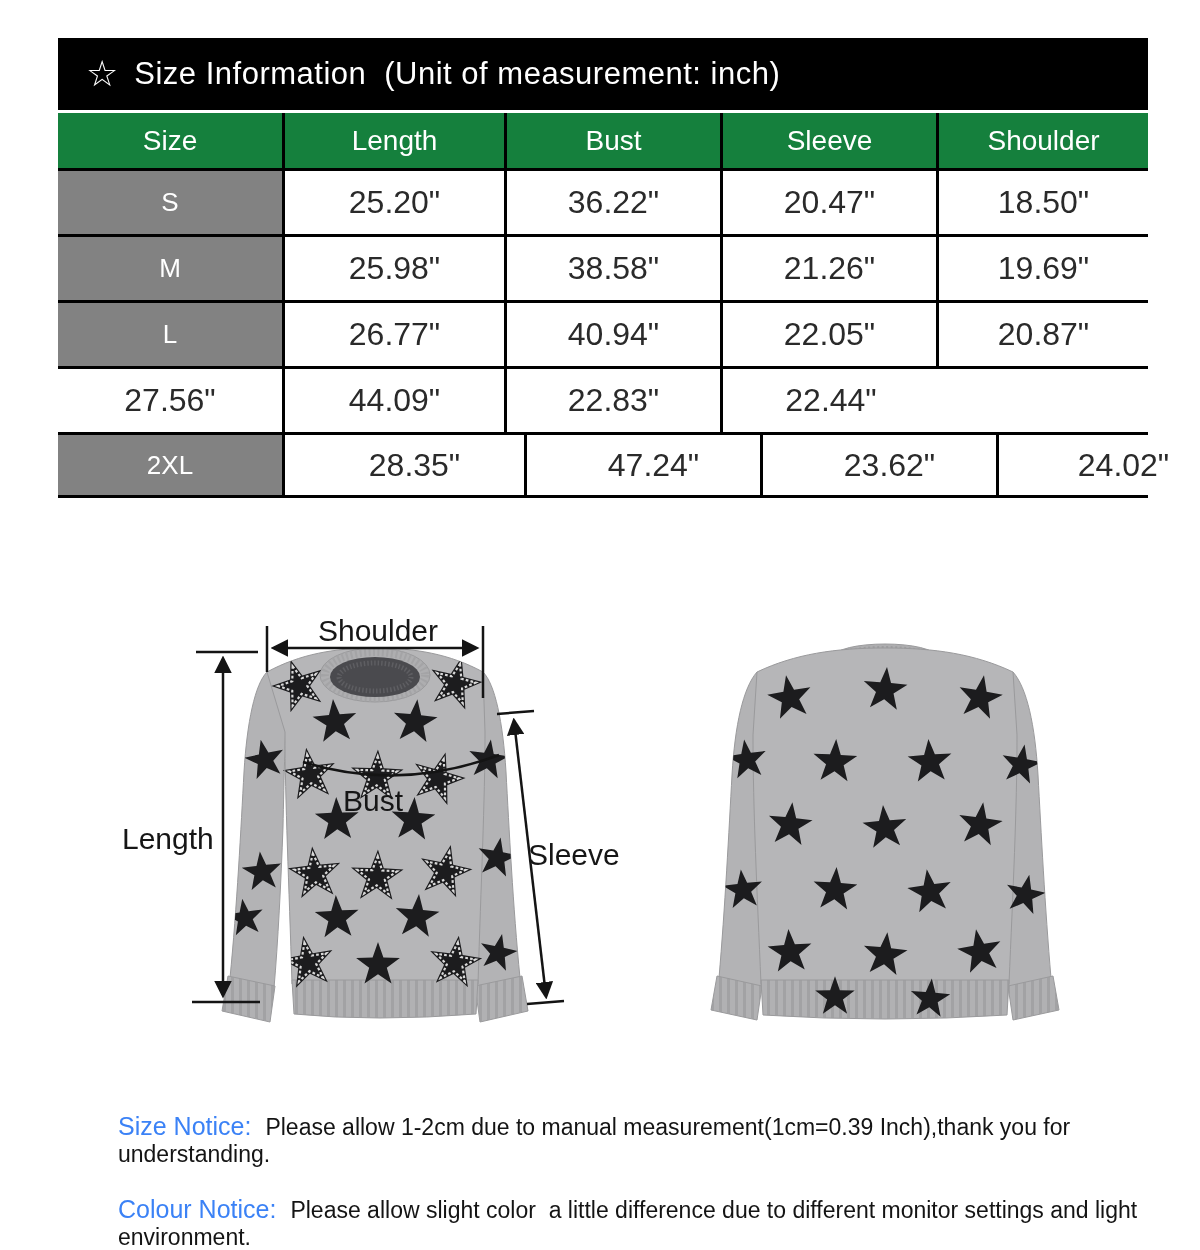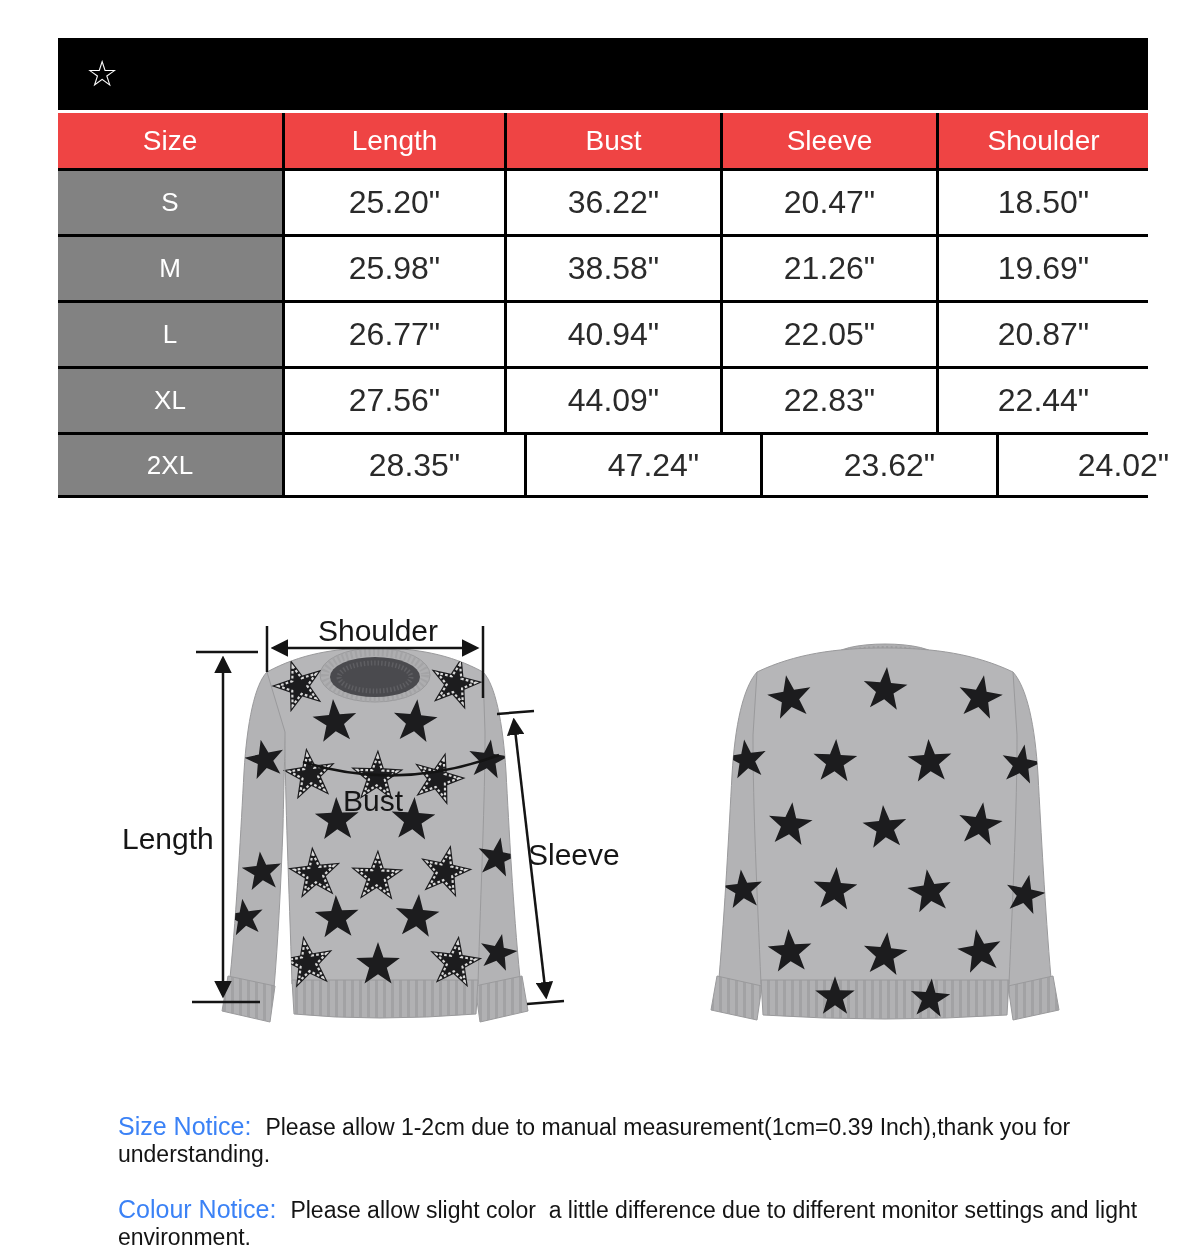--- a/index.html
+++ b/index.html
@@ -12,21 +12,21 @@
   .title-text{color:#fff;font-size:31px;letter-spacing:.5px;}
   .title-sub{color:#fff;font-size:31px;margin-left:18px;letter-spacing:.5px;}
   
   .size-table{position:absolute;left:58px;top:113px;width:1090px;}
   .t-row{display:grid;grid-template-columns:227px 222px 216px 216px 209px;}
   .t-row.header{height:55px;}
   .t-row.data{height:66px;border-top:3px solid #000;box-sizing:border-box;}
   .t-row.data.last{border-bottom:3px solid #000;gap:20px;}
   .cell{display:flex;align-items:center;justify-content:center;box-sizing:border-box;}
   .t-row .cell:not(:last-child){border-right:3px solid #000;}
-  .head-cell{background:#ef4444;color:#fff;font-size:28px;}
+  .head-cell{background:#15803d;color:#fff;font-size:28px;}
   .size-cell{background:#828282;color:#fff;font-size:26px;}
   .data-cell{background:#fff;color:#2a2a2a;font-size:32px;}
   
   .diagram{position:absolute;left:0;top:600px;width:1200px;height:480px;}
   .diagram svg{position:absolute;}
   .dg-label{position:absolute;color:#161616;font-size:30px;white-space:nowrap;}
   .lbl-shoulder{left:300px;top:14px;width:156px;text-align:center;}
   .lbl-length{left:122px;top:222px;}
   .lbl-bust{left:330px;top:184px;width:86px;text-align:center;}
   .lbl-sleeve{left:528px;top:238px;}
@@ -37,20 +37,22 @@
   .notice-label{color:#3b82f6;font-size:25px;margin-right:14px;}
   .notice-text{color:#141414;font-size:23px;white-space:pre-wrap;}
 </style>
 </head>
 <body>
 
 <div class="page">
 
   <div class="title-bar">
     <span class="title-star">☆</span>
+    <span class="title-text">Size Information</span>
+    <span class="title-sub">(Unit of measurement: inch)</span>
   </div>
 
   <div class="size-table">
     <div class="t-row header">
       <div class="cell head-cell">Size</div>
       <div class="cell head-cell">Length</div>
       <div class="cell head-cell">Bust</div>
       <div class="cell head-cell">Sleeve</div>
       <div class="cell head-cell">Shoulder</div>
     </div>
@@ -69,21 +71,20 @@
       <div class="cell data-cell">19.69"</div>
     </div>
     <div class="t-row data">
       <div class="cell size-cell">L</div>
       <div class="cell data-cell">26.77"</div>
       <div class="cell data-cell">40.94"</div>
       <div class="cell data-cell">22.05"</div>
       <div class="cell data-cell">20.87"</div>
     </div>
     <div class="t-row data">
-      <div class="cell size-cell">XL</div>
       <div class="cell data-cell">27.56"</div>
       <div class="cell data-cell">44.09"</div>
       <div class="cell data-cell">22.83"</div>
       <div class="cell data-cell">22.44"</div>
     </div>
     <div class="t-row data last">
       <div class="cell size-cell">2XL</div>
       <div class="cell data-cell">28.35"</div>
       <div class="cell data-cell">47.24"</div>
       <div class="cell data-cell">23.62"</div>

